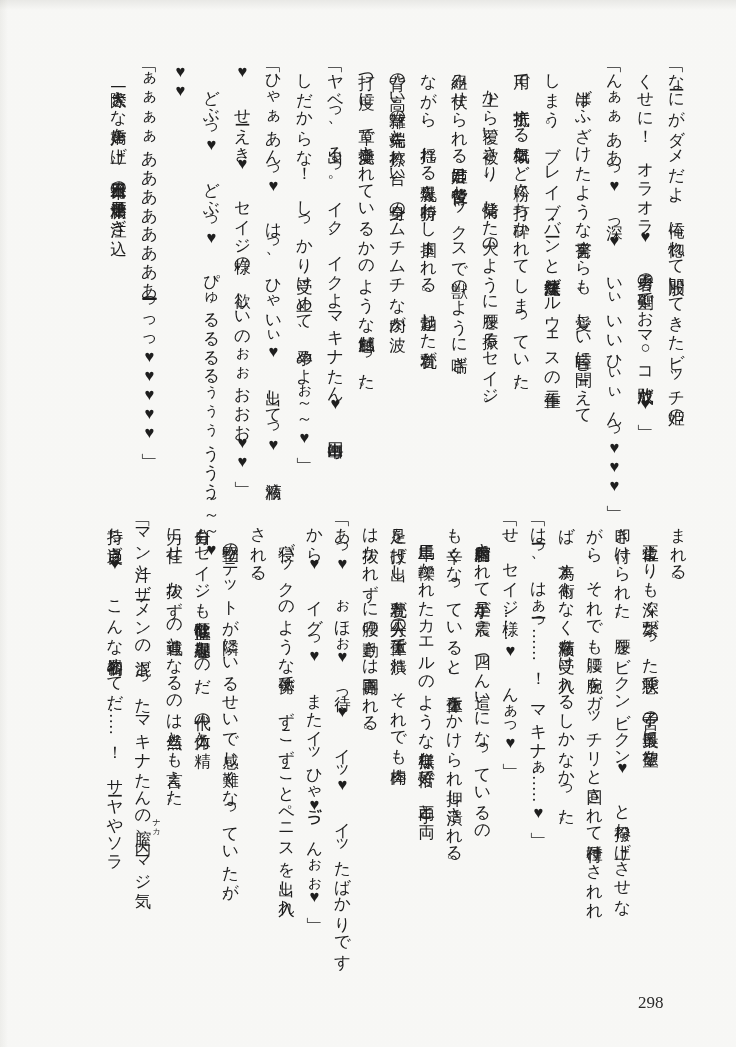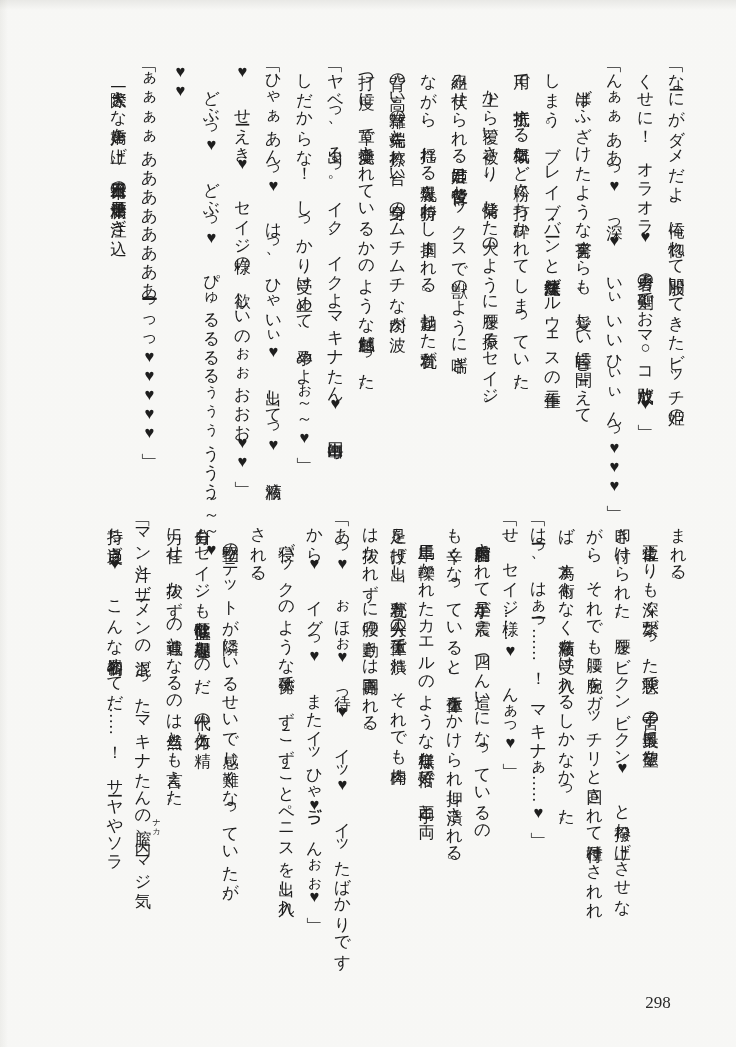--- a/index.html
+++ b/index.html
@@ -48,21 +48,20 @@
   #register-bottom p { line-height: 28px; }
   ruby rt {
     font-size: 8px;
     letter-spacing: 0;
   }
   .page-number {
     position: absolute;
     left: 638px;
     top: 993px;
     width: 40px;
-    text-align: center;
     font-size: 17px;
     color: #2a2a2a;
     writing-mode: horizontal-tb;
   }
 </style>
 </head>
 <body>
 
 <div class="page">
   <div id="register-top" class="register">

